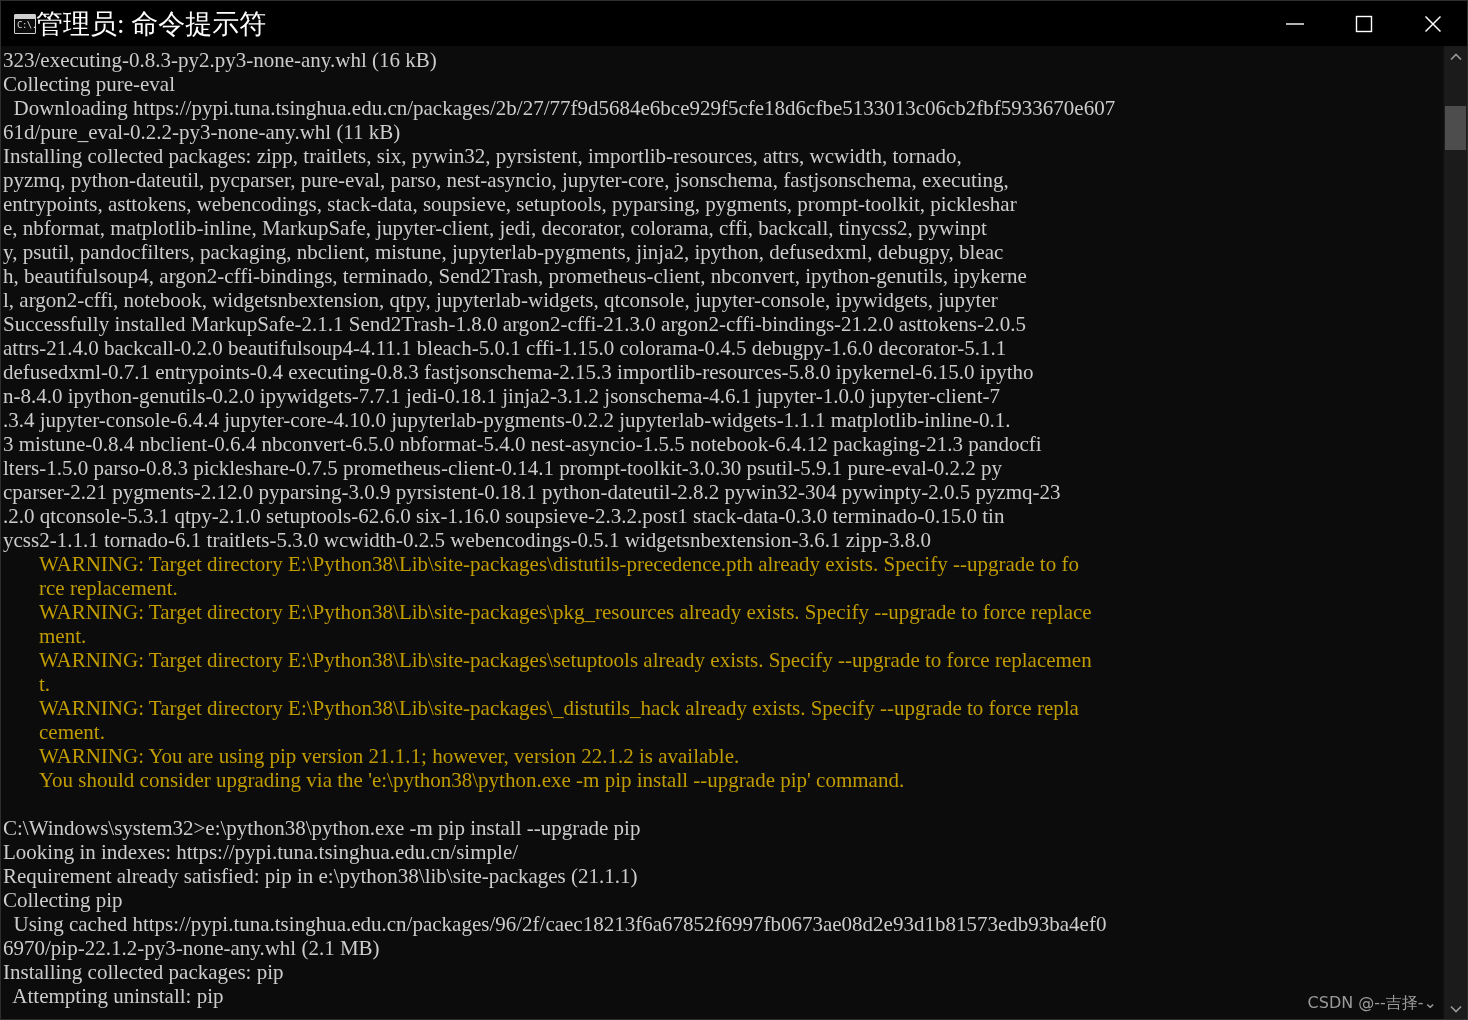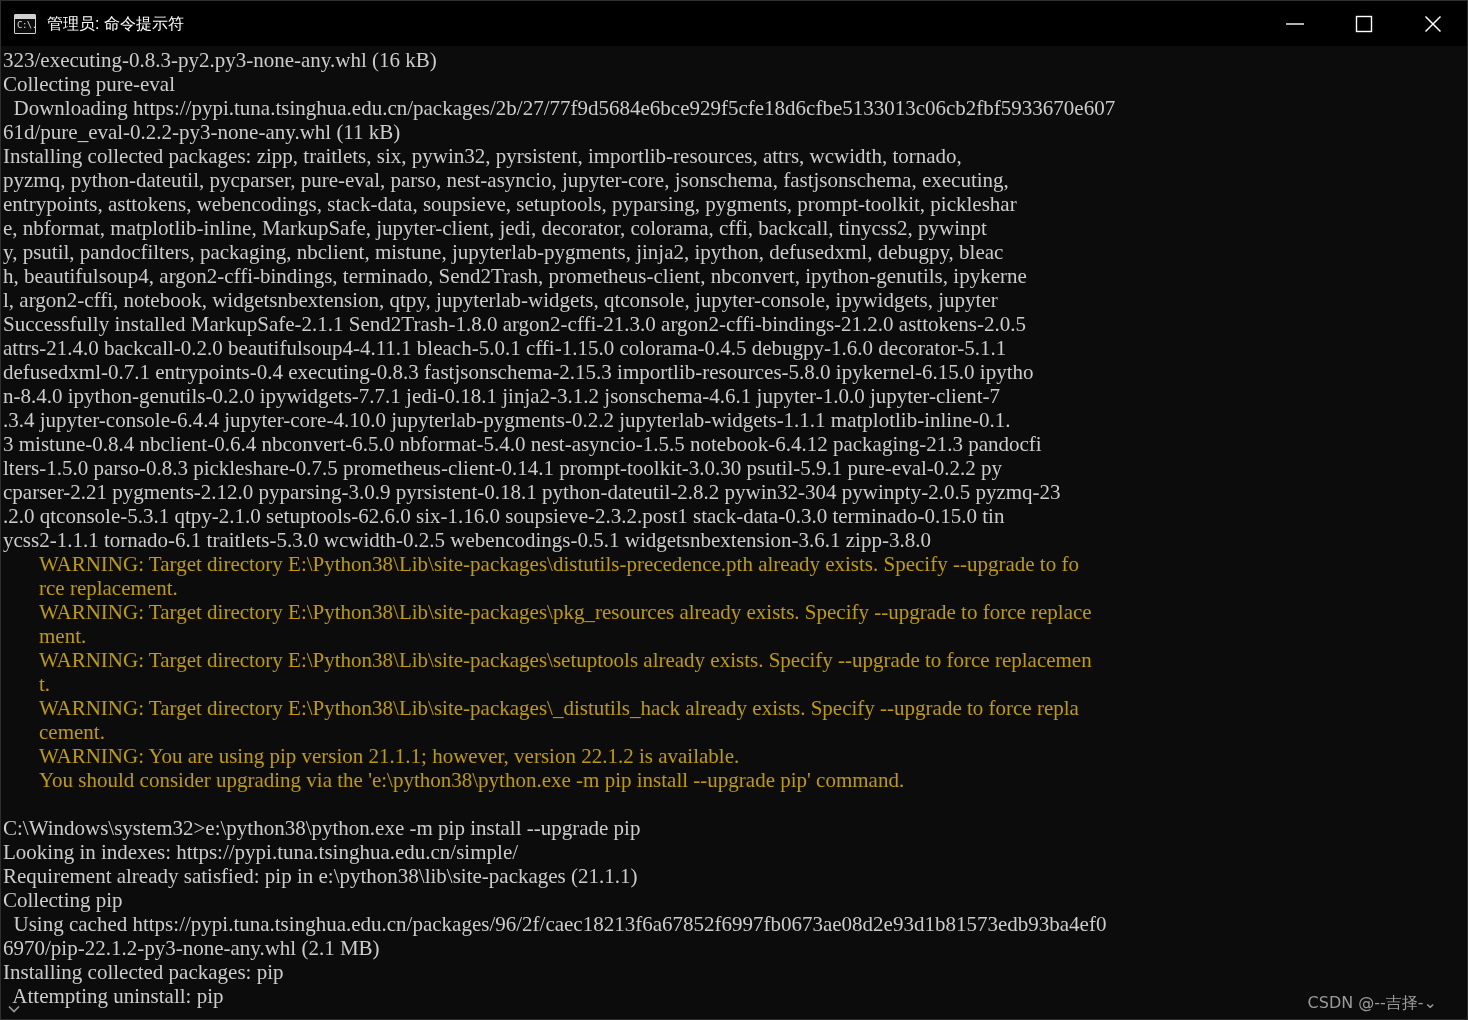--- a/index.html
+++ b/index.html
@@ -62,24 +62,23 @@
     position: absolute;
     left: 2px;
     top: 5px;
     font-family: "DejaVu Sans Mono", monospace;
     font-size: 9px;
     line-height: 10px;
     color: #d8d8d8;
     letter-spacing: -0.5px;
   }
   #title-text {
-    margin-left: 11px;
     color: #ffffff;
-    font-family: Liberation Sans, sans-serif;
-    font-size: 16px;
+    font-family: Liberation Serif, serif;
+    font-size: 27px;
     line-height: 22px;
     white-space: nowrap;
   }
   #window-controls {
     display: flex;
     height: 45px;
     flex: 0 0 auto;
   }
   .wc-btn {
     width: 69px;
@@ -89,21 +88,20 @@
     justify-content: center;
     position: relative;
   }
   .wc-btn svg { display: block; }
 
   
   #console-wrap {
     position: relative;
     height: 974px;
     display: flex;
-    flex-direction: column;
   }
   #console {
     flex: 1 1 auto;
     background: #0c0c0c;
     color: #cccccc;
     font-family: "Liberation Serif", "DejaVu Serif", serif;
     font-size: 21px;
     line-height: 24px;
     padding: 2px 0 0 2px;
     white-space: pre;

